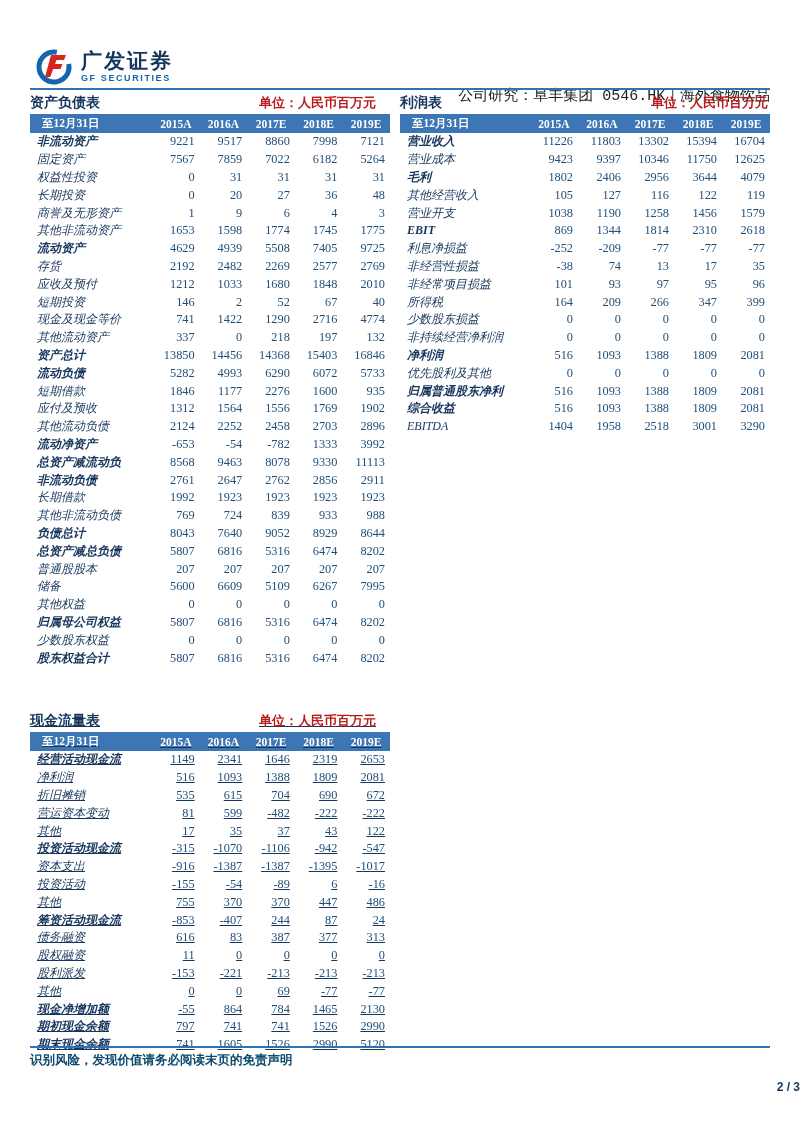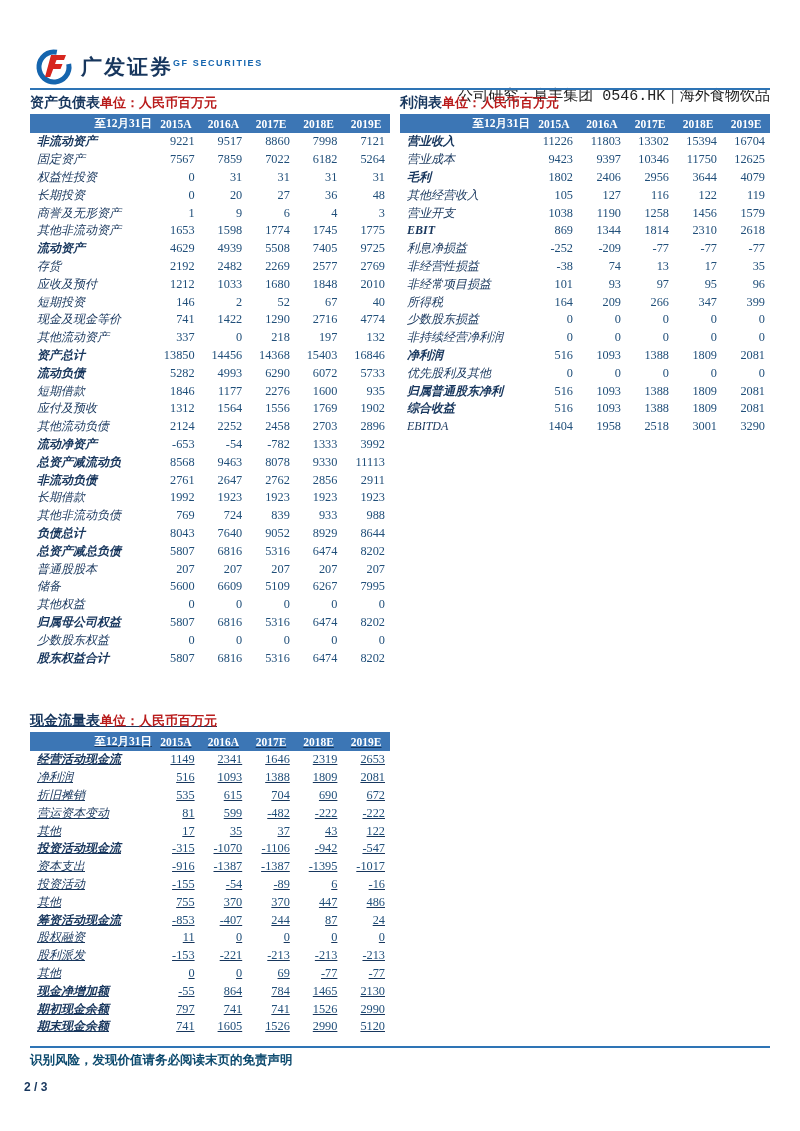--- a/index.html
+++ b/index.html
@@ -4,48 +4,48 @@
 <style>
   html,body{margin:0;padding:0;background:#888;}
   .page{
     position:relative;width:800px;height:1131px;margin:0 auto;
     background:#ffffff;overflow:hidden;
     font-family:"Liberation Serif","DejaVu Serif",serif;
     color:#17365D;
   }
   
   .logo{position:absolute;left:34px;top:46px;display:flex;align-items:center;gap:7px;}
-  .logo-text{display:flex;flex-direction:row;line-height:1;}
+  .logo-text{display:flex;flex-direction:column;line-height:1;}
   .brand-cn{font-family:"Liberation Sans","DejaVu Sans",sans-serif;font-weight:700;font-size:21px;color:#17365D;letter-spacing:2px;}
   .brand-en{font-family:"Liberation Sans","DejaVu Sans",sans-serif;font-weight:700;font-size:9px;color:#1565AE;letter-spacing:1.6px;margin-top:3px;}
   .report-line{position:absolute;right:30px;top:70px;font-family:Liberation Mono, monospace;font-size:15px;color:#222;margin-top:16px;}
   .top-divider{position:absolute;left:30px;right:30px;top:88px;height:2px;background:#2E74B5;}
   
   .tbl{position:absolute;}
   .tbl.balance{left:30px;top:94px;width:360px;--lbl:122px;}
   .tbl.income{left:400px;top:94px;width:370px;--lbl:130px;}
   .tbl.cashflow{left:30px;top:712px;width:360px;text-decoration:underline;--lbl:122px;}
-  .tbl-cap{display:flex;justify-content:flex-start;align-items:baseline;height:20px;}
+  .tbl-cap{display:flex;justify-content:space-between;align-items:baseline;height:20px;}
   .tbl-title{font-weight:700;font-size:14px;color:#17365D;}
   .tbl-unit{font-weight:700;font-size:13px;color:#b91c1c;padding-right:14px;}
   .tbl.income .tbl-unit{padding-right:2px;}
   .band{display:grid;grid-template-columns:var(--lbl) repeat(5,1fr);align-items:center;
         height:19px;background:#3C76B5;color:#ffffff;font-weight:700;font-size:11.5px;}
-  .band-label{padding-left:2px;text-align:right;}
+  .band-label{padding-left:12px;}
   .band-year{text-align:center;}
   .row{display:grid;grid-template-columns:var(--lbl) repeat(5,1fr);align-items:center;height:17.8px;}
   .lbl{padding-left:7px;font-size:12px;font-style:italic;color:#17365D;
        white-space:nowrap;overflow:hidden;}
   .row.bold .lbl{font-weight:700;}
   .num{text-align:right;padding-right:5px;font-size:12.3px;color:#1F4E79;font-style:normal;}
   
   .footer-divider{position:absolute;left:30px;right:30px;top:1046px;height:2px;background:#2E74B5;}
   .disclaimer{position:absolute;left:30px;top:1052px;font-family:"Liberation Sans","DejaVu Sans",sans-serif;
               font-size:12.5px;font-weight:700;color:#0c4a6e;}
-  .page-num{position:absolute;left:0;right:0;top:1080px;text-align:left;
+  .page-num{position:absolute;left:0;right:0;top:1080px;text-align:right;
             font-family:"Liberation Sans","DejaVu Sans",sans-serif;font-size:12px;font-weight:700;color:#17365D;padding-left:24px;}
 </style>
 </head>
 <body>
 
 <div class="page">
 
   <div class="logo">
     <svg width="40" height="40" viewBox="0 0 40 40">
       <circle cx="20" cy="21" r="15" fill="none" stroke="#1565AE" stroke-width="5" stroke-dasharray="76 19" stroke-dashoffset="-10" transform="rotate(-50 20 21)"></circle>
@@ -558,20 +558,28 @@
         </div>
         <div class="row bold">
           <span class="lbl">筹资活动现金流</span>
           <span class="num">-853</span>
           <span class="num">-407</span>
           <span class="num">244</span>
           <span class="num">87</span>
           <span class="num">24</span>
         </div>
         <div class="row">
+          <span class="lbl">债务融资</span>
+          <span class="num">616</span>
+          <span class="num">83</span>
+          <span class="num">387</span>
+          <span class="num">377</span>
+          <span class="num">313</span>
+        </div>
+        <div class="row">
           <span class="lbl">股权融资</span>
           <span class="num">11</span>
           <span class="num">0</span>
           <span class="num">0</span>
           <span class="num">0</span>
           <span class="num">0</span>
         </div>
         <div class="row">
           <span class="lbl">股利派发</span>
           <span class="num">-153</span>

